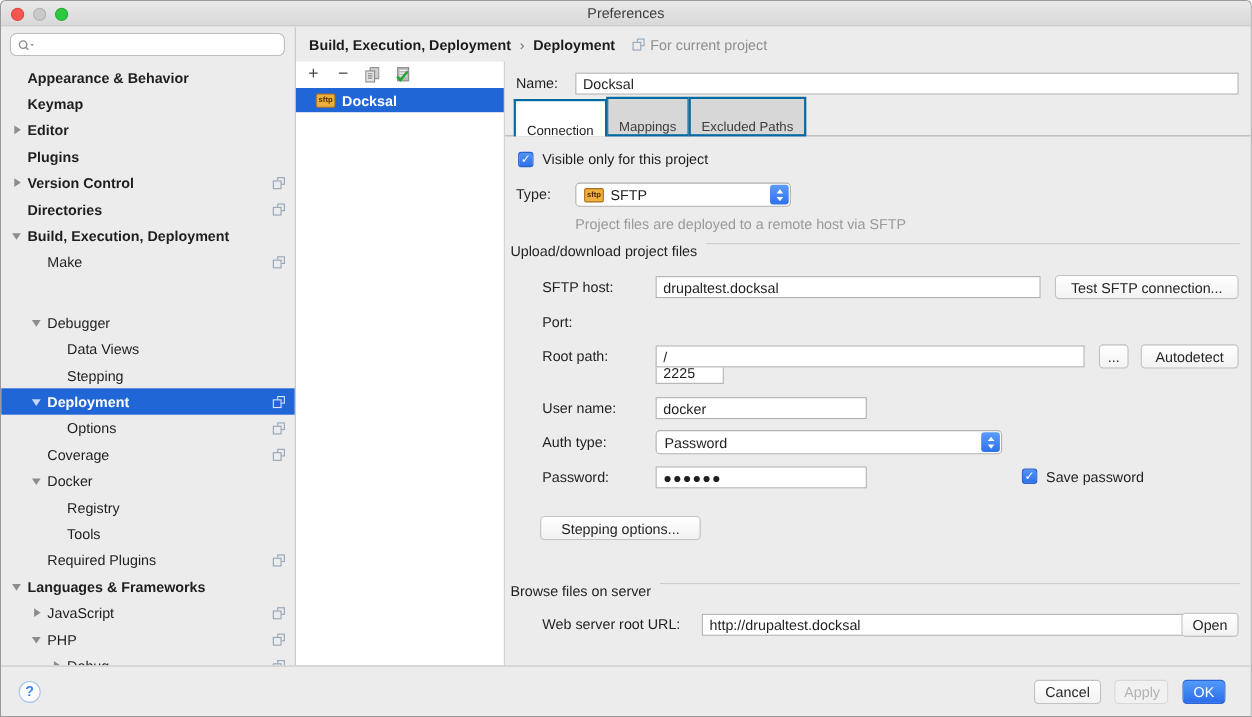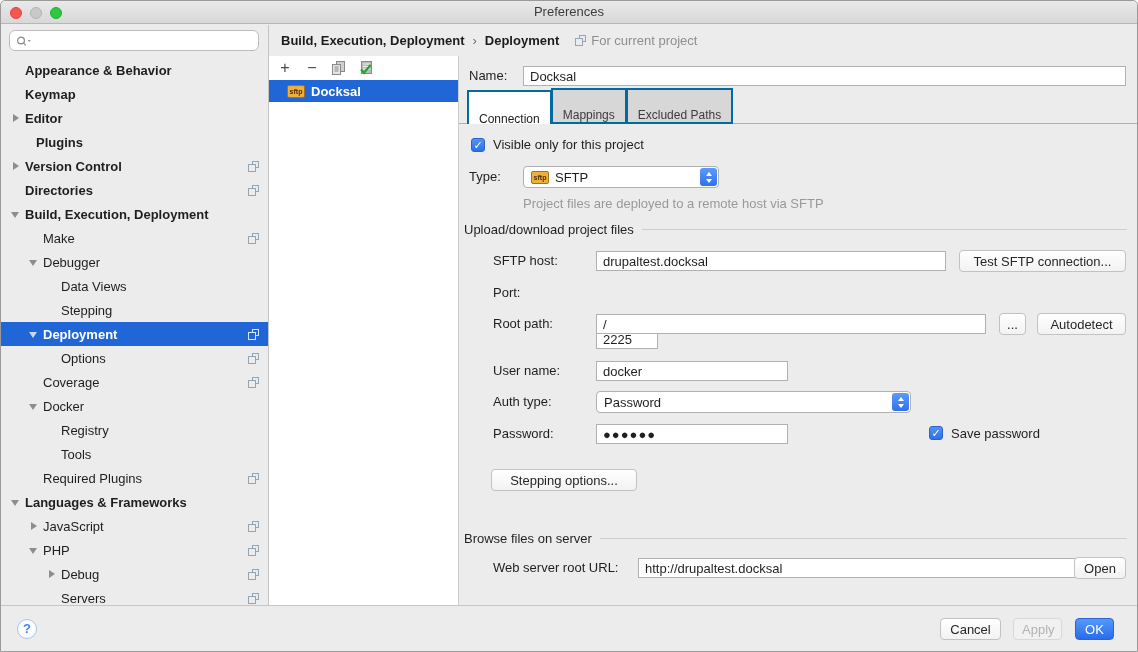--- a/index.html
+++ b/index.html
@@ -83,21 +83,21 @@
   .btn.disabled { background:#f1f1f1; border-color:#d8d8d8; color:#b3b3b3; }
   .cb { position:absolute; width:14px; height:14px; border-radius:3px;
         background:linear-gradient(#4f94f7,#2f70ea); border:1px solid #2a62d0;
         color:#fff; font-size:11px; line-height:12px; text-align:center; }
   .tab-strip { position:absolute; left:8px; top:44px; height:24px; display:flex; align-items:flex-end; }
   .tab-line { position:absolute; left:0; right:0; top:67px; height:1px; background:#b0b0b0; }
   .tab { border:2px solid #0369a1; background:#d7d7d7; height:21px; line-height:19px; padding:16px 10px;
          font-size:12px; color:#3c3c3c; margin-right:-1px; position:relative; }
   .tab.active { background:#fff; height:24px; line-height:22px; color:#1c1c1c; z-index:2; border-bottom:none; }
   .help-text { position:absolute; color:#999; }
-  .section { position:absolute; display:flex; align-items:center; gap:8px; height:16px; }
+  .section { position:absolute; display:flex; align-items:flex-start; gap:8px; height:16px; }
   .section .rule { flex:1; height:1px; background:#cdcdcd; }
 
   
   .footer { position:absolute; left:0; right:0; bottom:0; height:46px; background:#ececec; border-top:1px solid #c6c6c6; }
   .help-btn { position:absolute; left:16px; top:13px; width:20px; height:20px; border-radius:50%;
               border:1px solid #a3c4ef; background:#fdfdfd; color:#3f86f0; font-size:13px; font-weight:bold;
               line-height:18px; text-align:center; }
 </style>
 </head>
 <body>
@@ -130,21 +130,21 @@
           <span class="side-label b">Appearance &amp; Behavior</span>
         </div>
         <div class="side-row" style="padding-left: 8px;">
           <span class="tri none"></span>
           <span class="side-label b">Keymap</span>
         </div>
         <div class="side-row" style="padding-left: 8px;">
           <span class="tri right"></span>
           <span class="side-label b">Editor</span>
         </div>
-        <div class="side-row" style="padding-left: 19px;">
+        <div class="side-row" style="padding-left: 8px;">
           <span class="tri none"></span>
           <span class="side-label b">Plugins</span>
         </div>
         <div class="side-row" style="padding-left: 8px;">
           <span class="tri right"></span>
           <span class="side-label b">Version Control</span>
           <span class="proj"></span>
         </div>
         <div class="side-row" style="padding-left: 8px;">
           <span class="tri none"></span>
@@ -153,21 +153,21 @@
         </div>
         <div class="side-row" style="padding-left: 8px;">
           <span class="tri down"></span>
           <span class="side-label b">Build, Execution, Deployment</span>
         </div>
         <div class="side-row" style="padding-left: 26px;">
           <span class="tri none"></span>
           <span class="side-label">Make</span>
           <span class="proj"></span>
         </div>
-        <div class="side-row" style="padding-left: 26px;">
+        <div class="side-row" style="padding-left: 26px; margin-top: 31px;">
           <span class="tri down"></span>
           <span class="side-label">Debugger</span>
         </div>
         <div class="side-row" style="padding-left: 44px;">
           <span class="tri none"></span>
           <span class="side-label">Data Views</span>
         </div>
         <div class="side-row" style="padding-left: 44px;">
           <span class="tri none"></span>
           <span class="side-label">Stepping</span>

